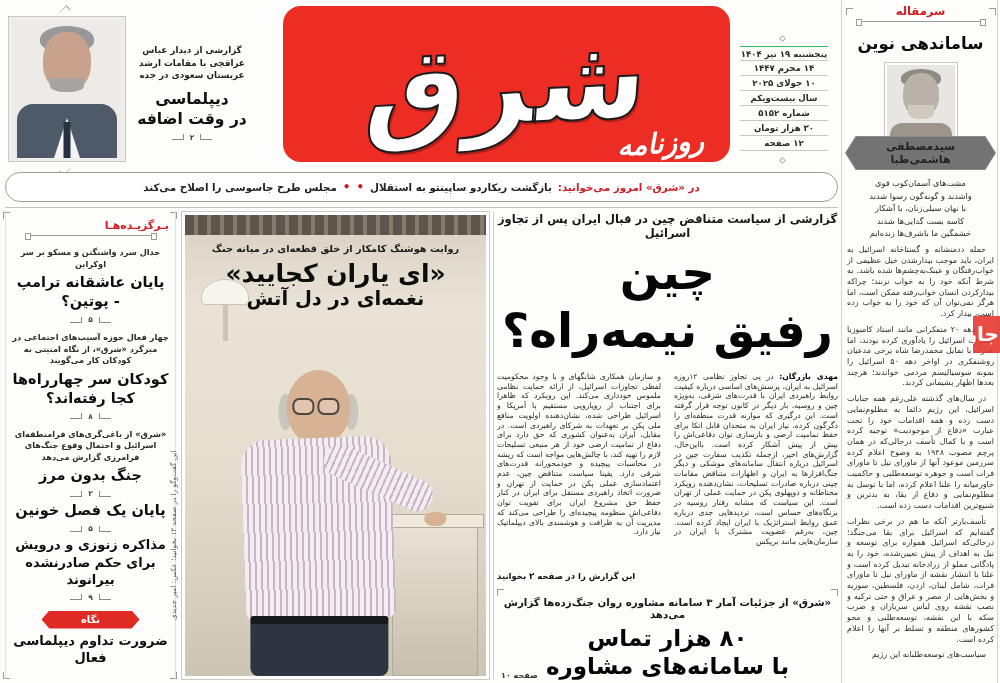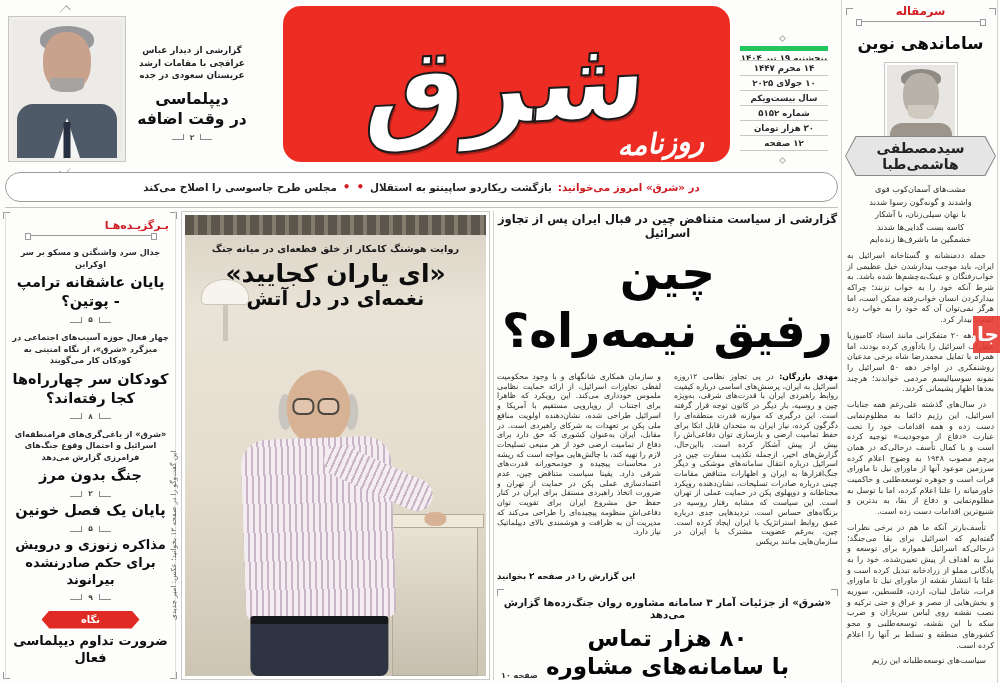--- a/index.html
+++ b/index.html
@@ -35,21 +35,21 @@
   .ar-shirt { position:absolute; left:50%; bottom:0; transform:translateX(-50%); width:26px; height:40px; background:#f4f4f2; clip-path:polygon(50% 0,0 100%,100% 100%); }
   .ar-tie { position:absolute; left:50%; bottom:0; transform:translateX(-50%); width:7px; height:36px; background:#273043; }
   .mh-text { position:absolute; left:126px; top:44px; width:132px; text-align:center; }
   .mh-kicker { font-size:8.8px; font-weight:bold; line-height:12.5px; color:#222; }
   .mh-title { font-size:15.5px; font-weight:bold; line-height:20px; margin-top:7px; color:#101010; }
   .logo-box { position:absolute; left:283px; top:6px; width:447px; height:156px; background:#ed2d24; border-radius:18px; overflow:hidden; }
   .logo-main { position:absolute; inset:0; display:flex; align-items:center; justify-content:center; font-size:112px; font-weight:bold; color:#ffffff; transform:skewX(-7deg) rotate(-3deg); -webkit-text-stroke:2px #1a1a1a; text-shadow:2px 3px 0 rgba(0,0,0,.28); }
   .logo-sub { position:absolute; right:26px; bottom:2px; font-size:28px; font-weight:bold; font-style:italic; color:#ffffff; transform:rotate(-4deg); }
   .dates { position:absolute; left:740px; top:46px; width:88px; }
   .date-row { height:15px; line-height:15px; font-size:8.6px; font-weight:bold; color:#2a2a2a; text-align:center; border-bottom:1px solid #c6c6c4; white-space:nowrap; overflow:hidden; }
-  .date-row:first-child { border-top:5px solid #22c55e; }
+  .date-row:first-child { border-top:1px solid #22c55e; }
 
   
   .strip { position:absolute; left:5px; top:172px; width:833px; height:30px; border:1px solid #9c9c9a; border-radius:15px; display:flex; align-items:center; justify-content:center; gap:6px; font-size:10.3px; font-weight:bold; color:#222; background:#fff; white-space:nowrap; overflow:hidden; }
   .strip-label { color:#cf1d23; }
   .strip .dot { color:#cf1d23; font-size:12px; line-height:10px; }
 
   
   .highlights { position:absolute; left:5px; top:211px; width:171px; height:469px; border-left:1px solid #e0e0de; border-right:1px solid #e0e0de; text-align:center; padding:8px 6px 0; overflow:hidden; }
   .hl-label { color:#cf1d23; font-size:11px; font-weight:bold; letter-spacing:1px;text-align:right; }
   .hl-kicker { font-size:8.2px; font-weight:bold; line-height:11.5px; color:#2b2b2b; margin-top:8px; }
@@ -104,21 +104,21 @@
   .editorial { position:absolute; left:845px; top:4px; width:151px; height:679px; overflow:hidden; text-align:center; }
   .ed-label { color:#cf1d23; font-size:11.5px; font-weight:bold; margin-top:0; }
   .ed-title { font-size:16.5px; font-weight:bold; color:#0c0c0c; margin-top:9px; }
   .ed-photo { width:74px; height:84px; border:1px solid #c6c6c4; background:#fff; padding:2px; margin:9px auto 0; }
   .ed-photo .inner { position:relative; width:100%; height:100%; background:#e7e6e3; overflow:hidden; }
   .ed-head { position:absolute; left:50%; top:8px; transform:translateX(-50%); width:36px; height:44px; background:#b9b2a9; border-radius:46%; }
   .ed-hair { position:absolute; left:50%; top:4px; transform:translateX(-50%); width:40px; height:18px; background:#8e8a84; border-radius:50% 50% 40% 40%; }
   .ed-beard { position:absolute; left:50%; top:40px; transform:translateX(-50%); width:26px; height:14px; background:#cfc9c0; border-radius:0 0 45% 45%; }
   .ed-shoulders { position:absolute; left:50%; bottom:0; transform:translateX(-50%); width:62px; height:20px; background:#9b958c; border-radius:12px 12px 0 0; }
   .ed-badge-outer { display:inline-block; background:#8a8a88; clip-path:polygon(0 50%,7% 0,93% 0,100% 50%,93% 100%,7% 100%); padding:1px; margin-top:-10px; position:relative; z-index:2; }
-  .ed-badge { background:#e5e5e5; clip-path:polygon(0 50%,7% 0,93% 0,100% 50%,93% 100%,7% 100%); font-size:14px; font-weight:bold; color:#222; padding:3px 12px; }
+  .ed-badge { background:#737373; clip-path:polygon(0 50%,7% 0,93% 0,100% 50%,93% 100%,7% 100%); font-size:11px; font-weight:bold; color:#222; padding:3px 12px; }
   .ed-poem { margin-top:7px; font-size:8.2px; line-height:12.6px; color:#2c2c2c; }
   .ed-par { font-size:8px; line-height:10.7px; text-align:justify; color:#2e2e2e; margin-top:5px; padding:0 2px; text-indent:8px; }
 
   .watermark { position:absolute; left:973px; top:316px; width:27px; height:37px; background:rgba(231,57,48,.9); color:#fff; font-weight:bold; font-size:20px; line-height:36px; text-align:right; overflow:hidden; z-index:6; padding-right:1px; }
 
   .chev { position:absolute; width:10px; height:10px; border-left:1px solid #9a9a9a; border-bottom:1px solid #9a9a9a; }
   .chev.up { transform:rotate(135deg) scaleY(.6); }
   .chev.down { transform:rotate(-45deg) scaleY(.6); }
 </style>
 </head>

